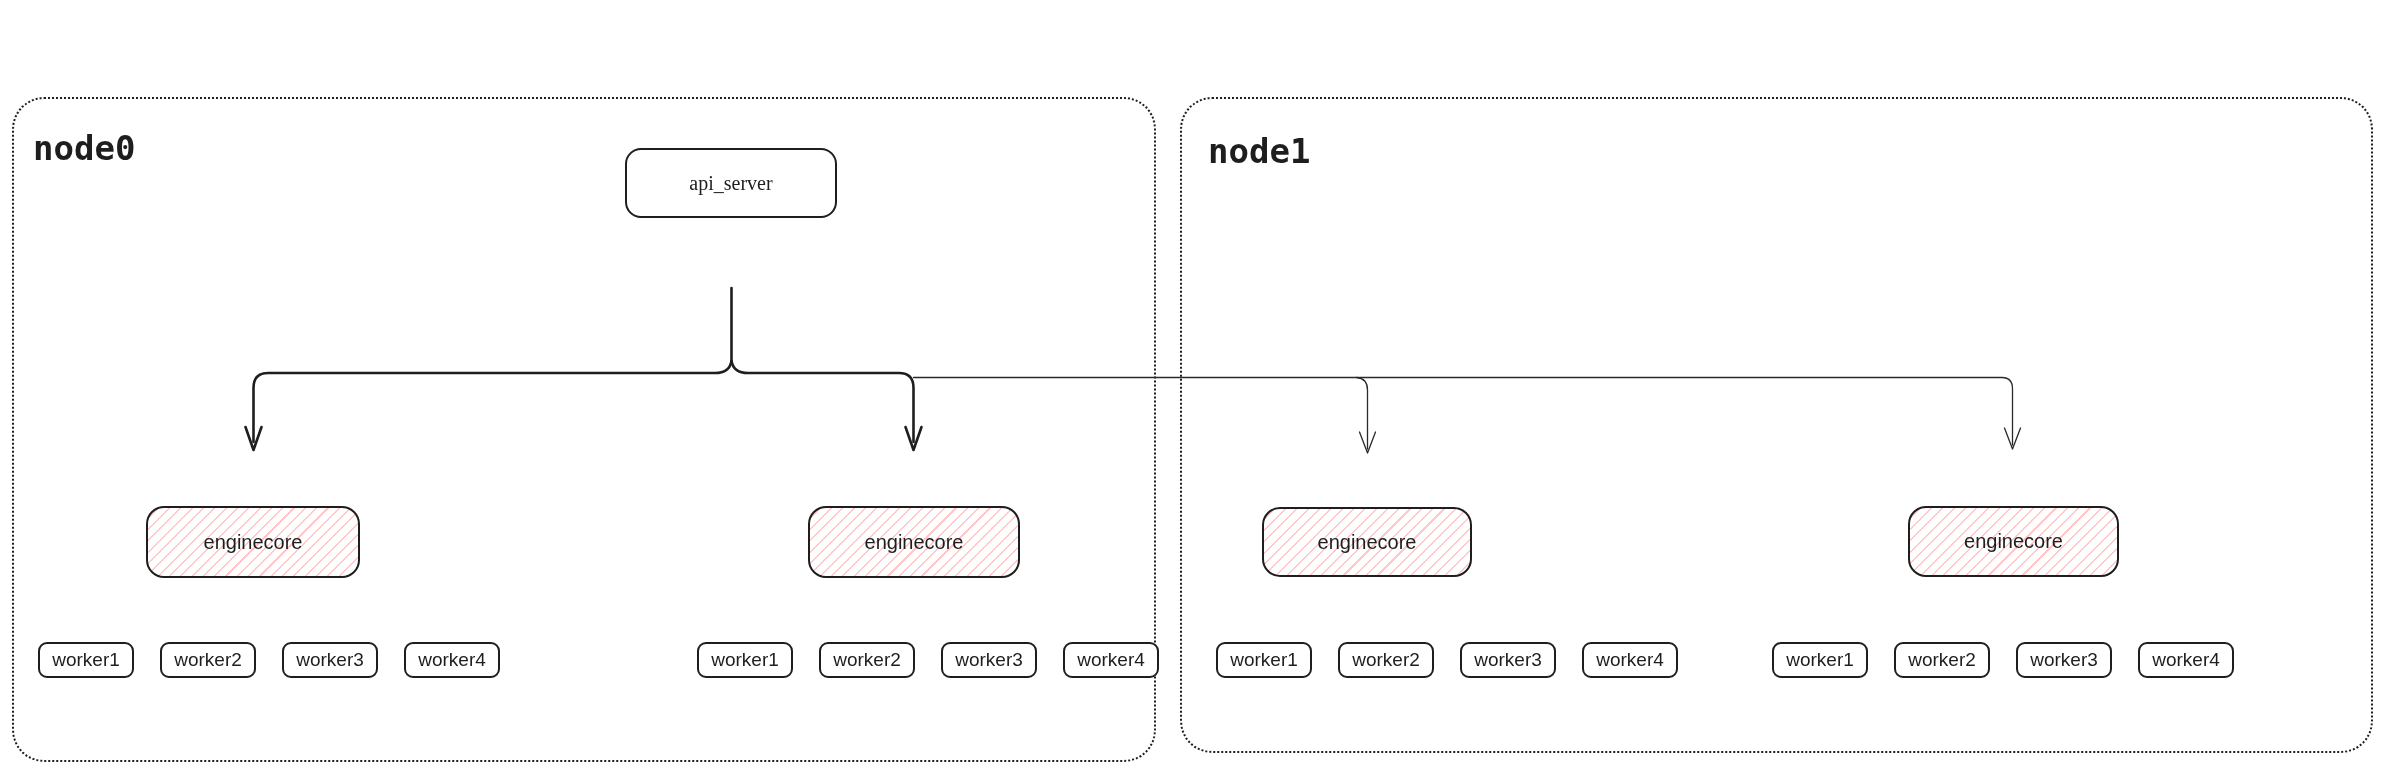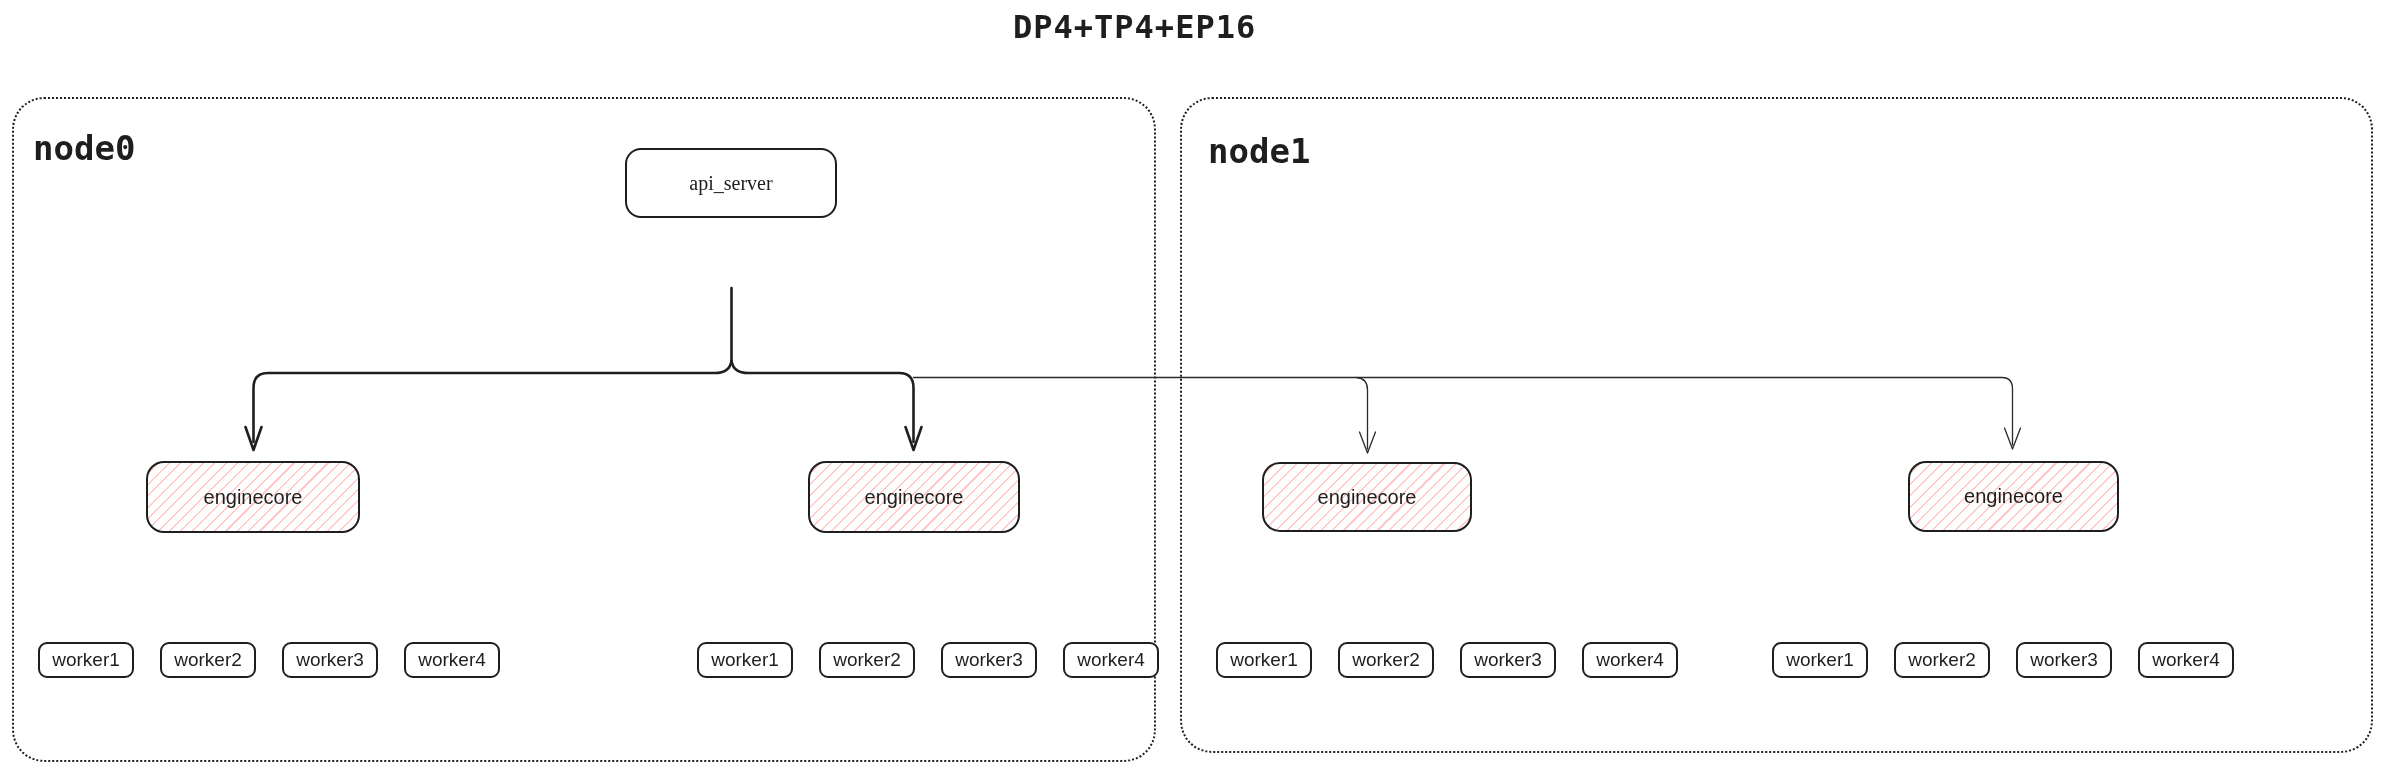--- a/index.html
+++ b/index.html
@@ -58,20 +58,21 @@
     background-color: #ffffff;
     background-image: repeating-linear-gradient(135deg,
       transparent 0px, transparent 6.5px,
       var(--green-hatch, #b2f2bb) 6.5px, var(--green-hatch, #b2f2bb) 8px);
   }
   .hatch-red {
     background-color: #ffffff;
     background-image: repeating-linear-gradient(135deg,
       transparent 0px, transparent 6.5px,
       var(--red-hatch, #ffc9c9) 6.5px, var(--red-hatch, #ffc9c9) 8px);
+    margin-top: 45px;
   }
 
   .worker-group {
     display: flex;
     gap: 26px;
   }
   .worker {
     box-sizing: border-box;
     width: 96px;
     height: 36px;
@@ -87,21 +88,20 @@
 
   svg.wires { position: absolute; left: 0; top: 0; pointer-events: none; }
   .wire-thick { fill: none; stroke: #1e1e1e; stroke-width: 2.6; stroke-linecap: round; stroke-linejoin: round; }
   .wire-thin  { fill: none; stroke: #2a2a2a; stroke-width: 1.3; stroke-linecap: round; stroke-linejoin: round; }
 </style>
 </head>
 <body style="color: rgb(30, 30, 30);">
 
 <div id="canvas">
 
-  <div class="abs diagram-title" style="left:1013px; top:8px; width:240px;">DP4+TP4+EP16</div>
 
   <div class="abs node-box" style="left:12px; top:97px; width:1144px; height:665px;"></div>
   <div class="abs node-label" style="left:33px; top:128px;">node0</div>
 
   <div class="abs node-box" style="left:1180px; top:97px; width:1193px; height:656px;"></div>
   <div class="abs node-label" style="left:1208px; top:131px;">node1</div>
 
   <svg class="wires" width="2383" height="773" viewBox="0 0 2383 773">
 
     <path class="wire-thick" d="M 731.5 288 L 731.5 361"></path>

